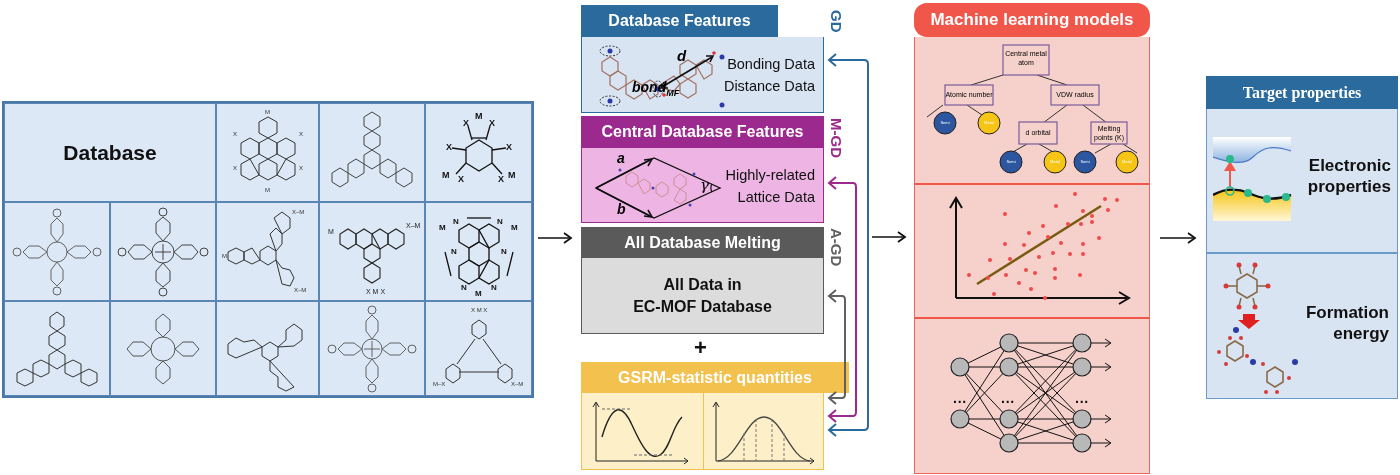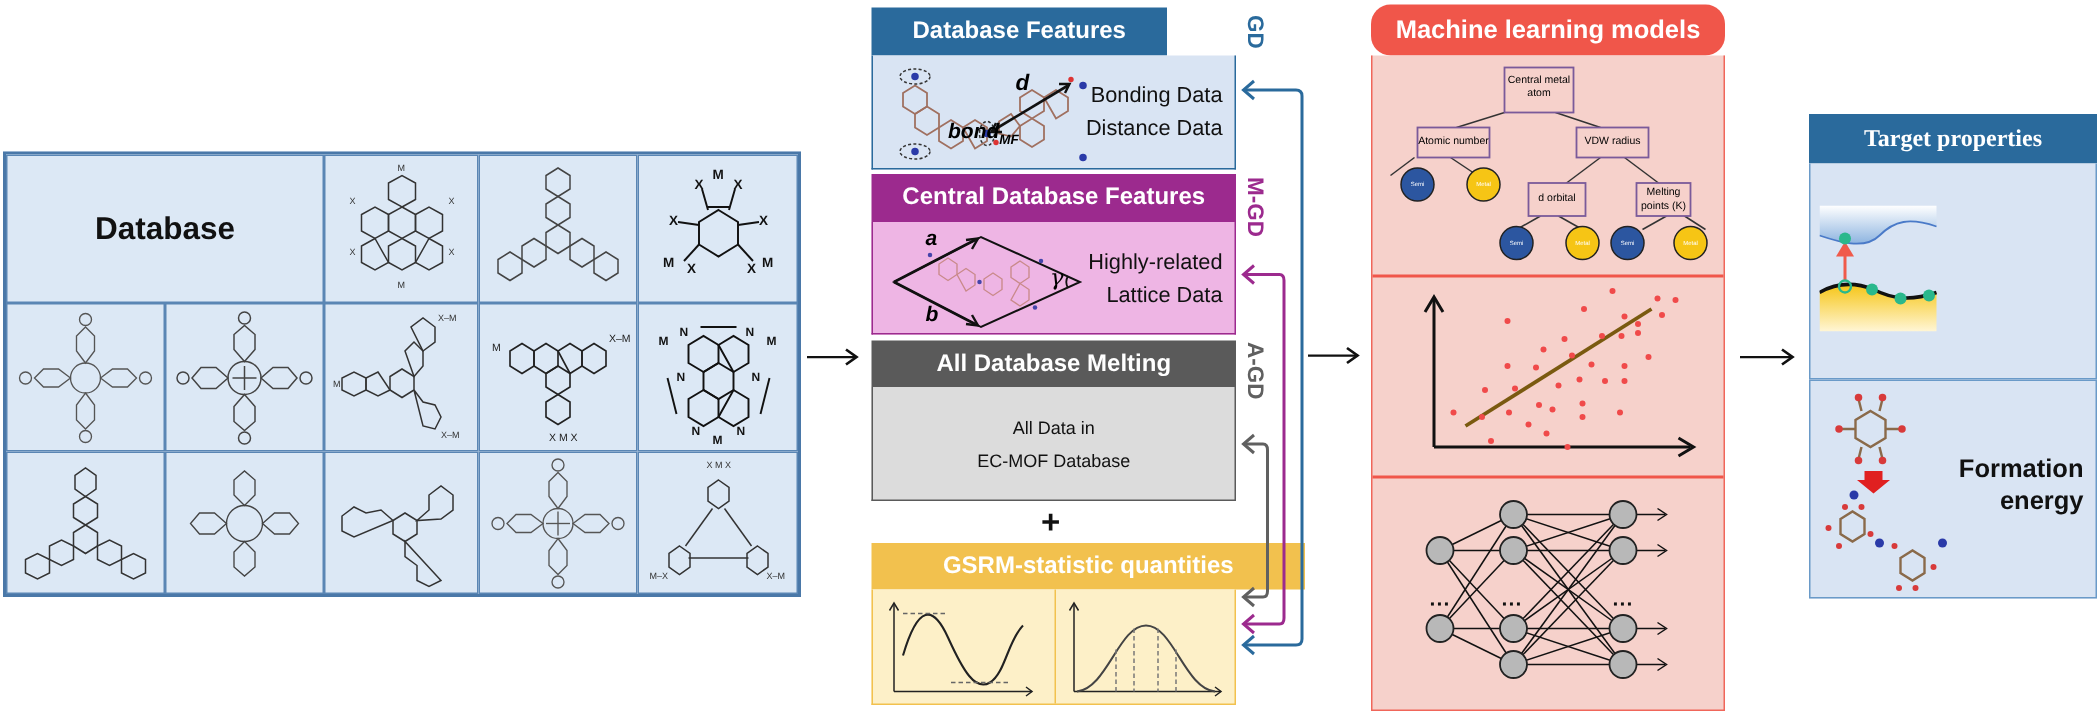--- a/index.html
+++ b/index.html
@@ -313,29 +313,29 @@
   <span class="abs" style="left:35px;top:53px;font-style:italic;font-weight:bold;font-size:14px;">b</span>
   <span class="abs" style="left:118px;top:28px;font-style:italic;font-size:15px;font-family:'DejaVu Serif',serif;">γ</span>
   <div class="rtext" style="right:8px;top:16px;">
     <div>Highly-related</div>
     <div>Lattice Data</div>
   </div>
 </div>
 
 <div class="hdr" style="left:581px;top:227px;width:243px;height:31px;background:#5a5a5a;">All Database Melting</div>
 <div class="box" style="left:581px;top:258px;width:243px;height:76px;background:#dcdcdc;border:1px solid #5a5a5a;border-top:none;display:flex;align-items:center;justify-content:center;">
-  <div style="text-align:center;font-weight:normal;font-size:12px;line-height:22px;color:#111;">
+  <div style="text-align:center;font-weight:bold;font-size:16px;line-height:22px;color:#111;">
     <div>All Data in</div>
     <div>EC-MOF Database</div>
   </div>
 </div>
 
 <div class="abs" style="left:694px;top:335px;font-weight:bold;font-size:22px;color:#111;">+</div>
 
-<div class="hdr" style="left:581px;top:362px;width:289px;height:31px;background:#f2c14e;">GSRM-statistic quantities</div>
+<div class="hdr" style="left:581px;top:362px;width:268px;height:31px;background:#f2c14e;">GSRM-statistic quantities</div>
 <div class="box" style="left:581px;top:393px;width:243px;height:77px;background:#fdf0c8;border:1px solid #f2c14e;border-top:none;">
   <div class="abs" style="left:121px;top:0;width:1px;height:76px;background:#f2c14e;"></div>
   <svg class="abs" style="left:6px;top:4px;" width="110" height="70" viewBox="0 0 110 70">
     <line x1="8" y1="64" x2="100" y2="64" stroke="#222" stroke-width="1"></line>
     <polyline points="96,61 100,64 96,67" fill="none" stroke="#222"></polyline>
     <line x1="8" y1="64" x2="8" y2="6" stroke="#222" stroke-width="1"></line>
     <polyline points="5,10 8,5 11,10" fill="none" stroke="#222"></polyline>
     <path d="M14,40 C24,6 34,6 44,28 S62,64 72,58 S84,30 94,20" fill="none" stroke="#222" stroke-width="1.4"></path>
     <line x1="14" y1="12" x2="44" y2="12" stroke="#666" stroke-dasharray="3,2"></line>
     <line x1="46" y1="58" x2="84" y2="58" stroke="#666" stroke-dasharray="3,2"></line>
@@ -553,20 +553,24 @@
     <path d="M0,58 C14,50 26,52 36,56 C48,62 60,64 78,58 V84 H0 Z" fill="url(#vb)"></path>
     <path d="M0,58 C14,50 26,52 36,56 C48,62 60,64 78,58" fill="none" stroke="#111" stroke-width="2.4"></path>
     <line x1="17" y1="50" x2="17" y2="32" stroke="#f05a4a" stroke-width="2"></line>
     <polygon points="11,34 17,24 23,34" fill="#f05a4a"></polygon>
     <circle cx="17" cy="22" r="4" fill="#2ab88c"></circle>
     <circle cx="17" cy="54" r="4" fill="none" stroke="#2ab88c" stroke-width="1.6"></circle>
     <circle cx="35" cy="56" r="4" fill="#2ab88c"></circle>
       <circle cx="54" cy="62" r="4" fill="#2ab88c"></circle>
       <circle cx="73" cy="60" r="4" fill="#2ab88c"></circle>
   </svg>
+  <div class="abs" style="right:6px;top:46px;text-align:right;font-weight:bold;font-size:17px;line-height:21px;color:#111;">
+    <div>Electronic</div>
+      <div>properties</div>
+  </div>
 </div>
 <div class="box" style="left:1206px;top:253px;width:192px;height:146px;background:#d9e4f3;border:1.5px solid #6a9ac8;border-top:1px solid #6a9ac8;">
   <svg class="abs" style="left:2px;top:2px;" width="100" height="140" viewBox="0 0 100 140">
     <g stroke="#8a6a4a" stroke-width="1.6" fill="none">
       <polygon points="38,18 48,24 48,36 38,42 28,36 28,24"></polygon>
       <line x1="32" y1="18" x2="30" y2="10"></line>
         <line x1="44" y1="18" x2="46" y2="10"></line>
       <line x1="28" y1="30" x2="18" y2="30"></line>
         <line x1="48" y1="30" x2="58" y2="30"></line>
       <line x1="32" y1="42" x2="30" y2="50"></line>

